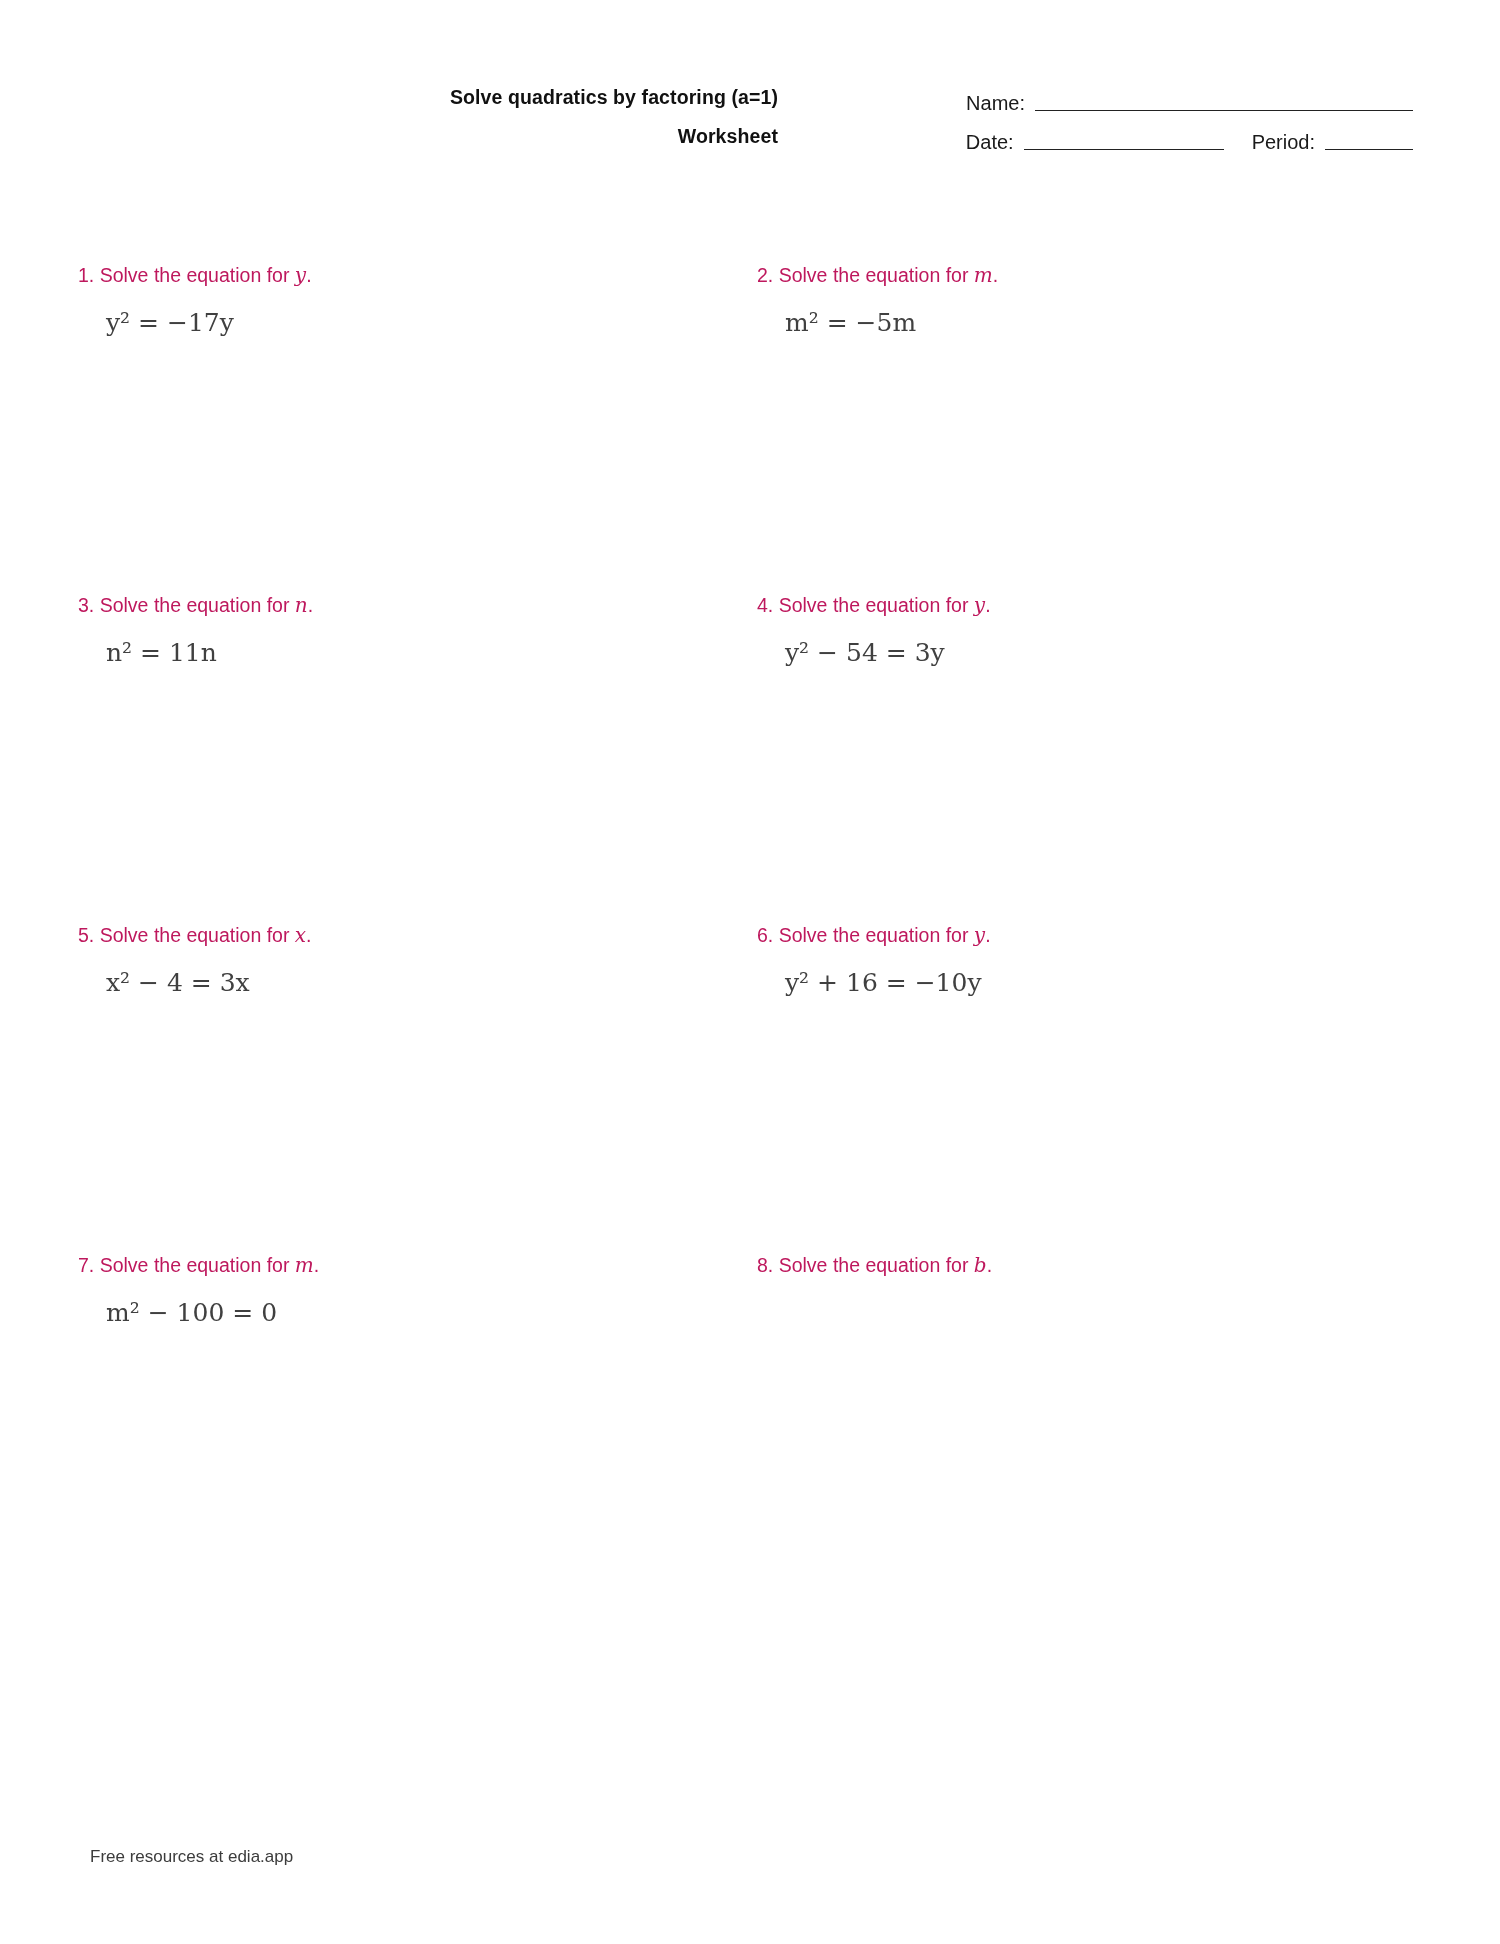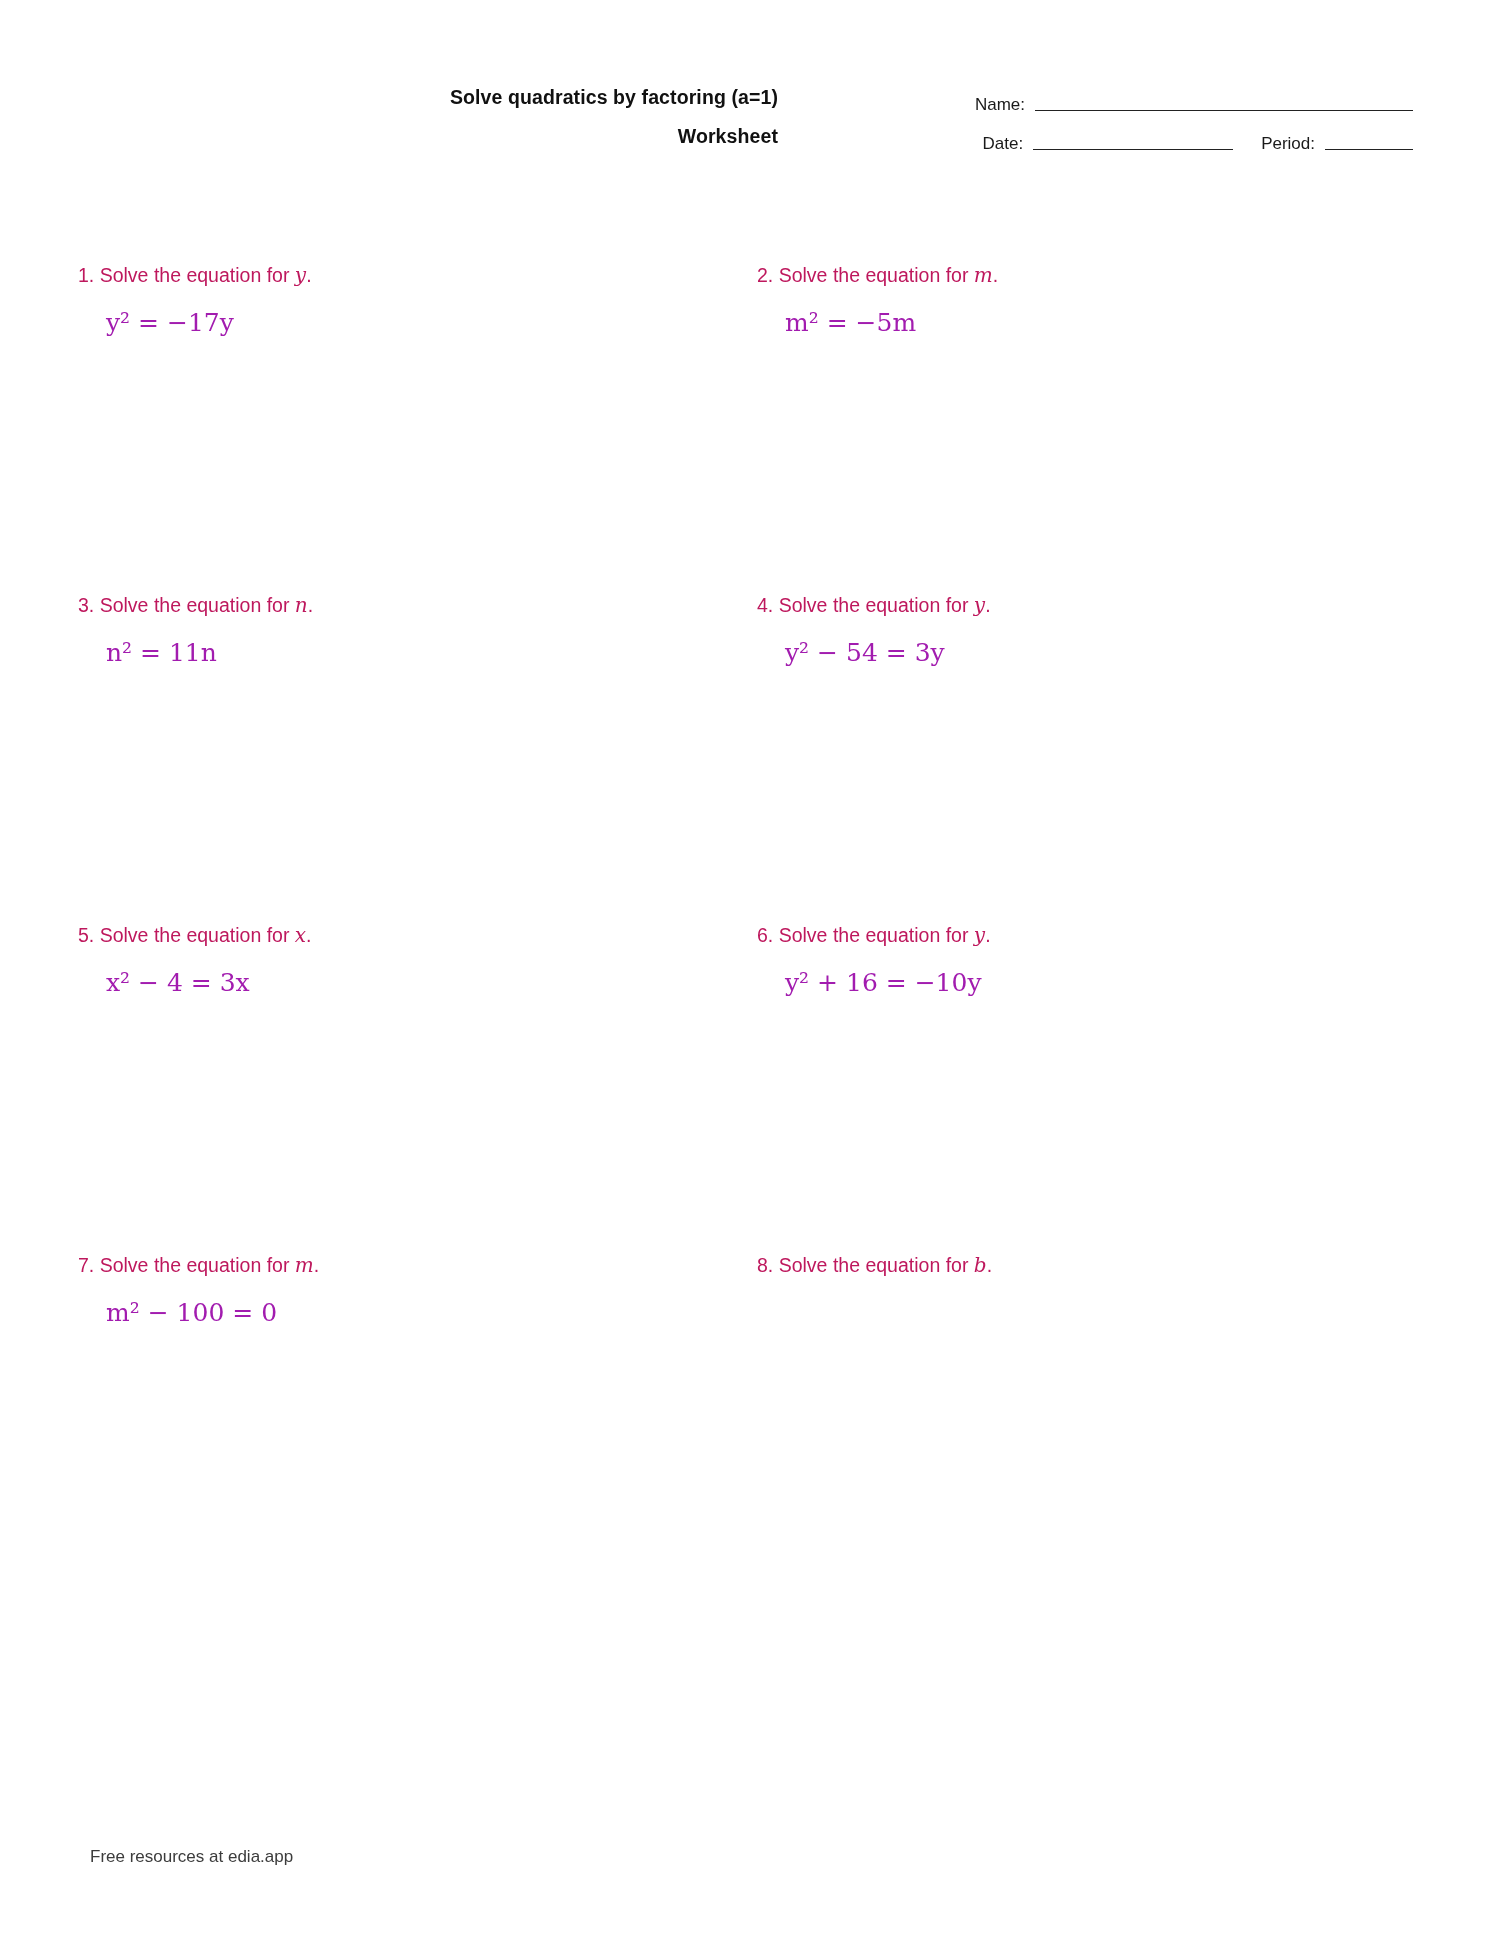--- a/index.html
+++ b/index.html
@@ -54,21 +54,21 @@
     top: 0;
     width: 560px;
   }
   .meta-row {
     display: flex;
     align-items: flex-end;
     height: 39px;
     justify-content: flex-end;
   }
   .meta-label {
-    font-size: 17px;
+    font-size: 20px;
     color: #1a1a1a;
     padding-bottom: 2px;
     white-space: nowrap;
   }
   .meta-rule {
     border-bottom: 1.6px solid #222;
     margin-left: 10px;
     margin-bottom: 6px;
   }
   .rule-name { width: 378px; }
@@ -101,21 +101,21 @@
   .var-italic {
     font-family: "DejaVu Serif", serif;
     font-style: italic;
     font-size: 20px;
   }
   .prob-eq {
     margin-top: 20px;
     margin-left: 28px;
     font-family: "DejaVu Serif", serif;
     font-size: 25px;
-    color: #a21caf;
+    color: #404040;
     white-space: nowrap;
   }
 
   
   .footer {
     position: absolute;
     left: 78px;
     bottom: 72px;
     width: 900px;
     color: #444;

